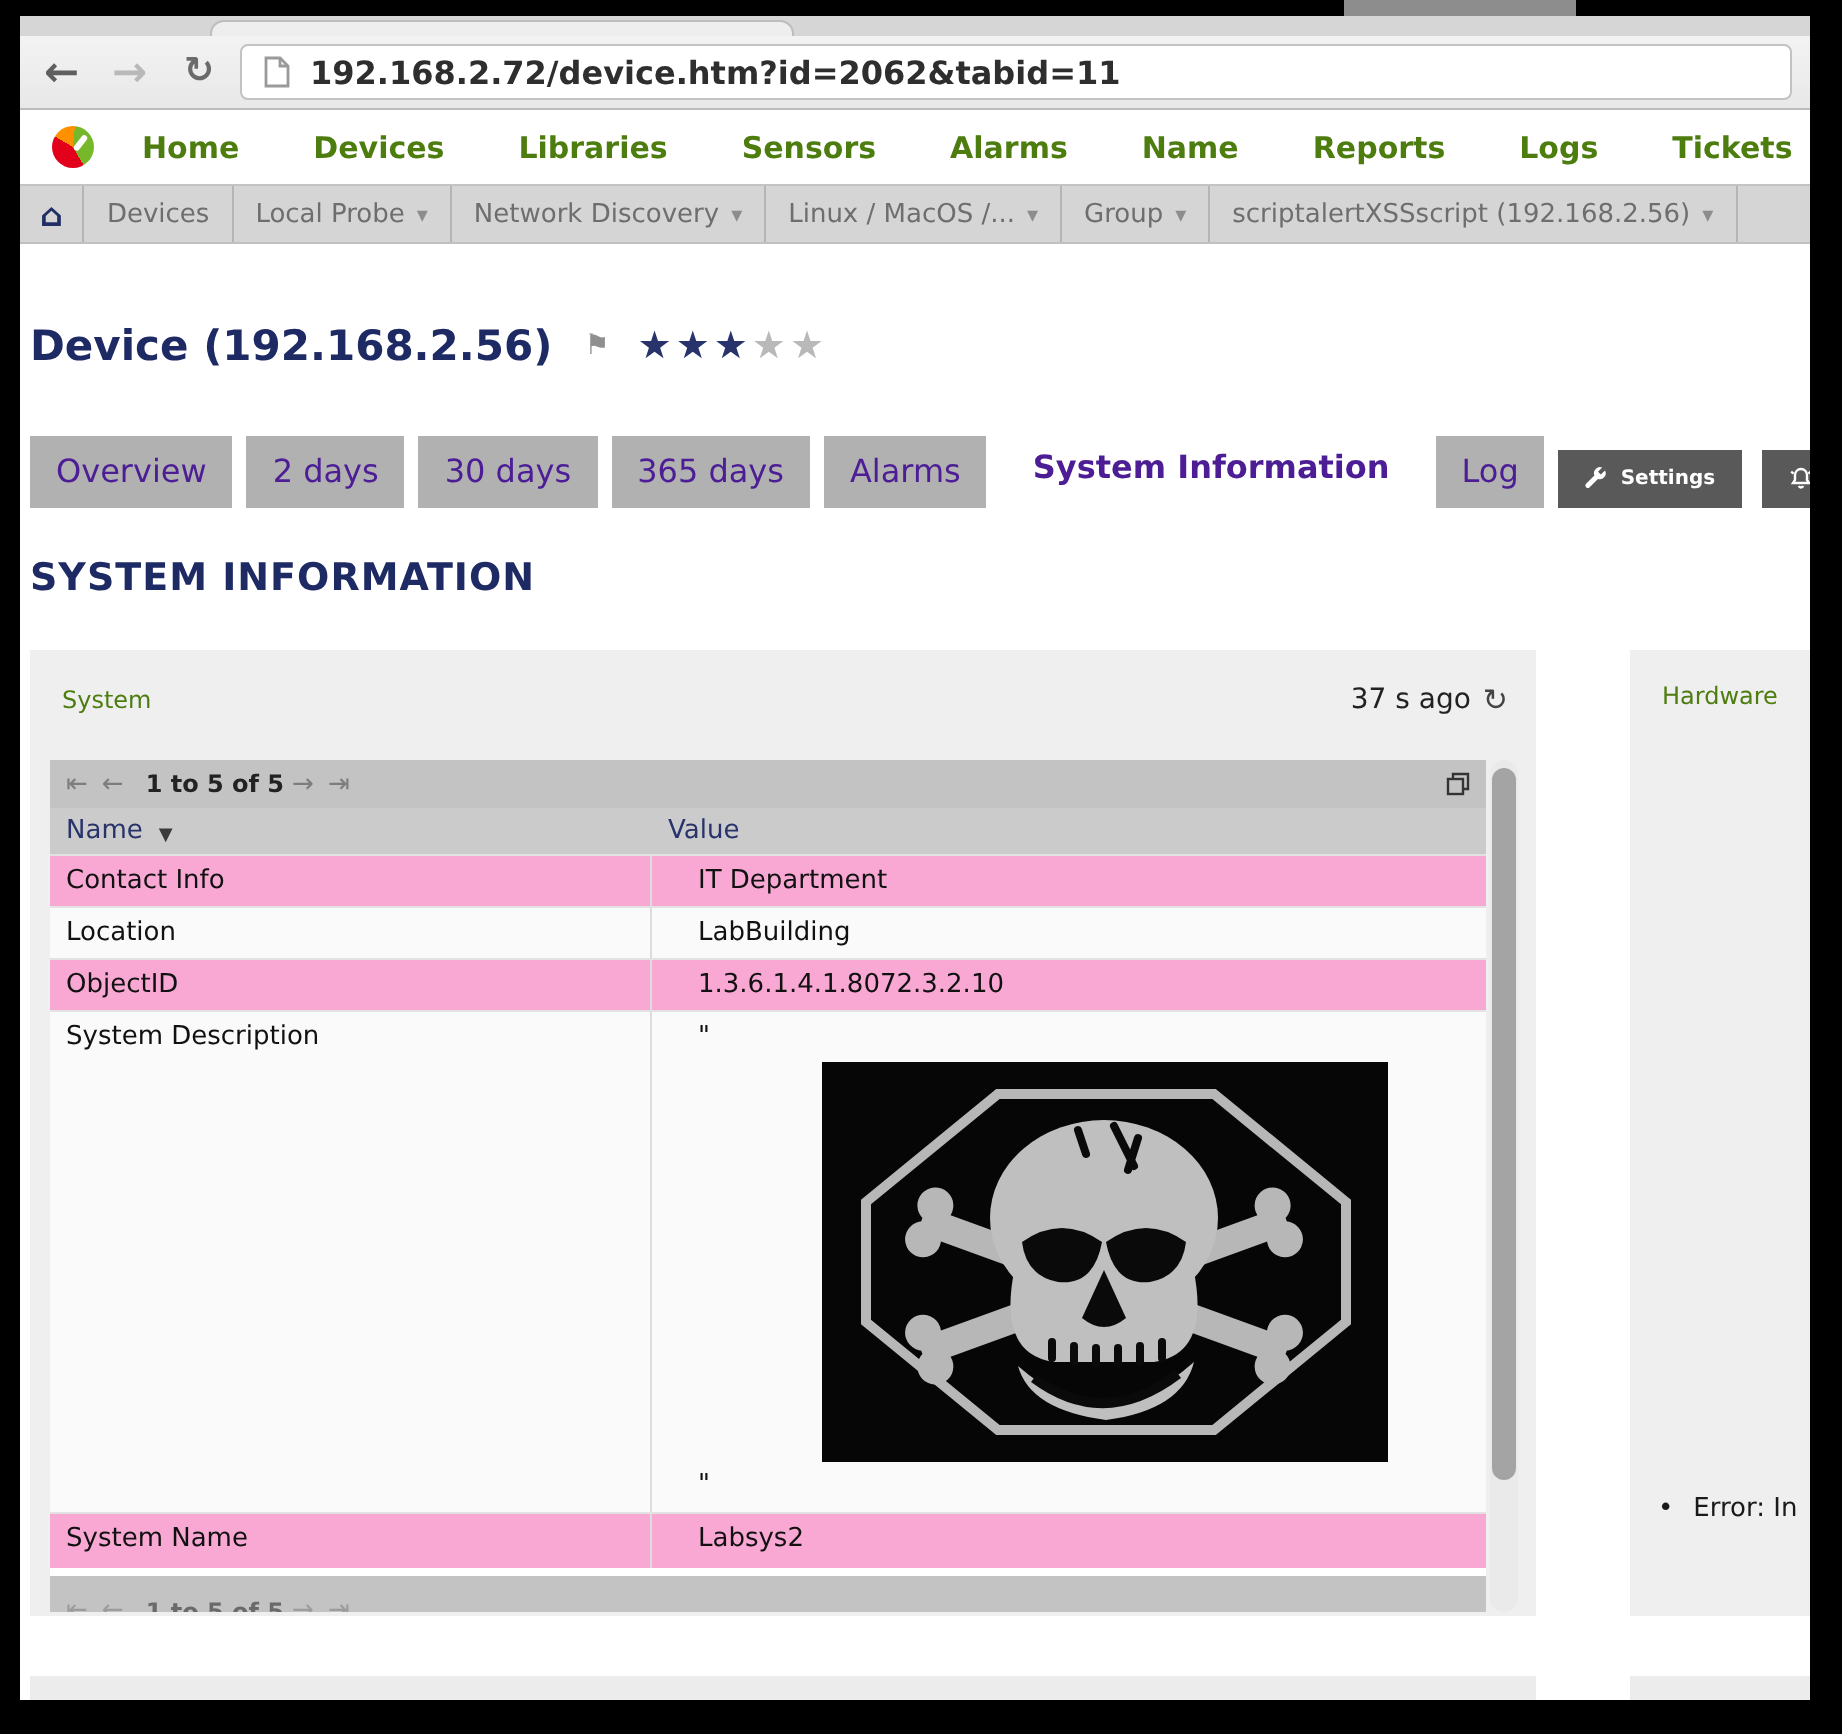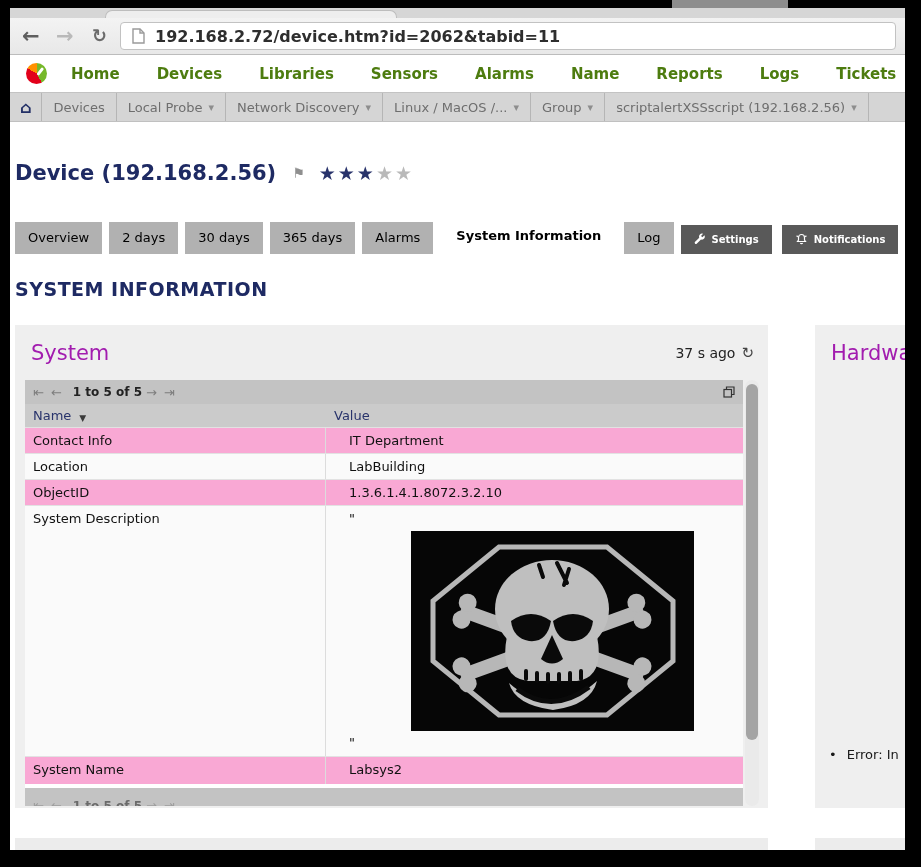--- a/index.html
+++ b/index.html
@@ -47,42 +47,42 @@
   
   .title-row { position:absolute; left:5px; top:150px; height:30px; display:flex; align-items:center; }
   .page-title { color:#1e2a63; font-size:21px; font-weight:bold; white-space:nowrap; }
   .flag { color:#8f8f8f; font-size:14px; margin:0 14px 0 16px; cursor:pointer; }
   .stars { font-size:19px; letter-spacing:2px; cursor:pointer; }
   .star-f { color:#28336b; } .star-e { color:#b9b9b9; }
 
   
   .tab-row { position:absolute; left:5px; top:210px; right:0; height:36px;
              display:flex; align-items:flex-end; }
-  .tab { background:#b1b1b1; color:#000000; font-size:13px; padding:8px 13px 9px;
+  .tab { background:#b1b1b1; color:#4c1d95; font-size:16px; padding:8px 13px 9px;
          margin-right:7px; white-space:nowrap; cursor:pointer; }
   .tab.active { background:#fff; font-weight:bold; padding:10px 16px 11px; }
   .dkbtn { background:#595959; color:#fff; font-size:10px; font-weight:bold;
            padding:8px 13px 9px; margin-right:10px; display:flex; align-items:center; gap:6px;
            white-space:nowrap; cursor:pointer; }
   .dkbtn:first-of-type { margin-left:auto; }
   .dkbtn svg { flex:0 0 auto; }
 
   
   .section-heading { position:absolute; left:5px; top:270px; color:#1e2a63;
                      font-size:19px; font-weight:bold; letter-spacing:.5px; }
 
   
   .panel { position:absolute; background:#efefef; }
   .sys-panel { left:5px; top:317px; width:753px; height:483px; }
   .hw-panel  { left:805px; top:317px; width:120px; height:483px; }
   .sliver { position:absolute; top:830px; height:12px; background:#ececec; }
   .sliver-left { left:5px; width:753px; } .sliver-right { left:805px; width:90px; }
 
   .panel-head { display:flex; align-items:center; padding:16px 14px 0 16px; }
-  .panel-title { color:#a21caf; font-size:21px; }
+  .panel-title { color:#4d7c0f; font-size:12px; }
   .updated { margin-left:auto; font-size:14px; color:#222; display:flex; align-items:center; gap:6px; }
   .refresh { font-size:15px; color:#444; cursor:pointer; }
 
   .table-area { position:absolute; left:10px; right:9px; top:55px; bottom:2px; display:flex; }
   .tbl { flex:1; display:flex; flex-direction:column; overflow:hidden; background:#fff; }
   .pagbar { flex:0 0 24px; background:#c3c3c3; display:flex; align-items:center; padding:0 8px;
             font-size:12px; color:#222; }
   .pagbar .pnav { color:#7d7d7d; font-size:13px; margin-right:7px; cursor:pointer; font-family:"DejaVu Sans",sans-serif; }
   .pagbar .ptext { font-weight:bold; margin:0 4px; white-space:nowrap; }
   .pagbar .copy-icon { margin-left:auto; cursor:pointer; }

